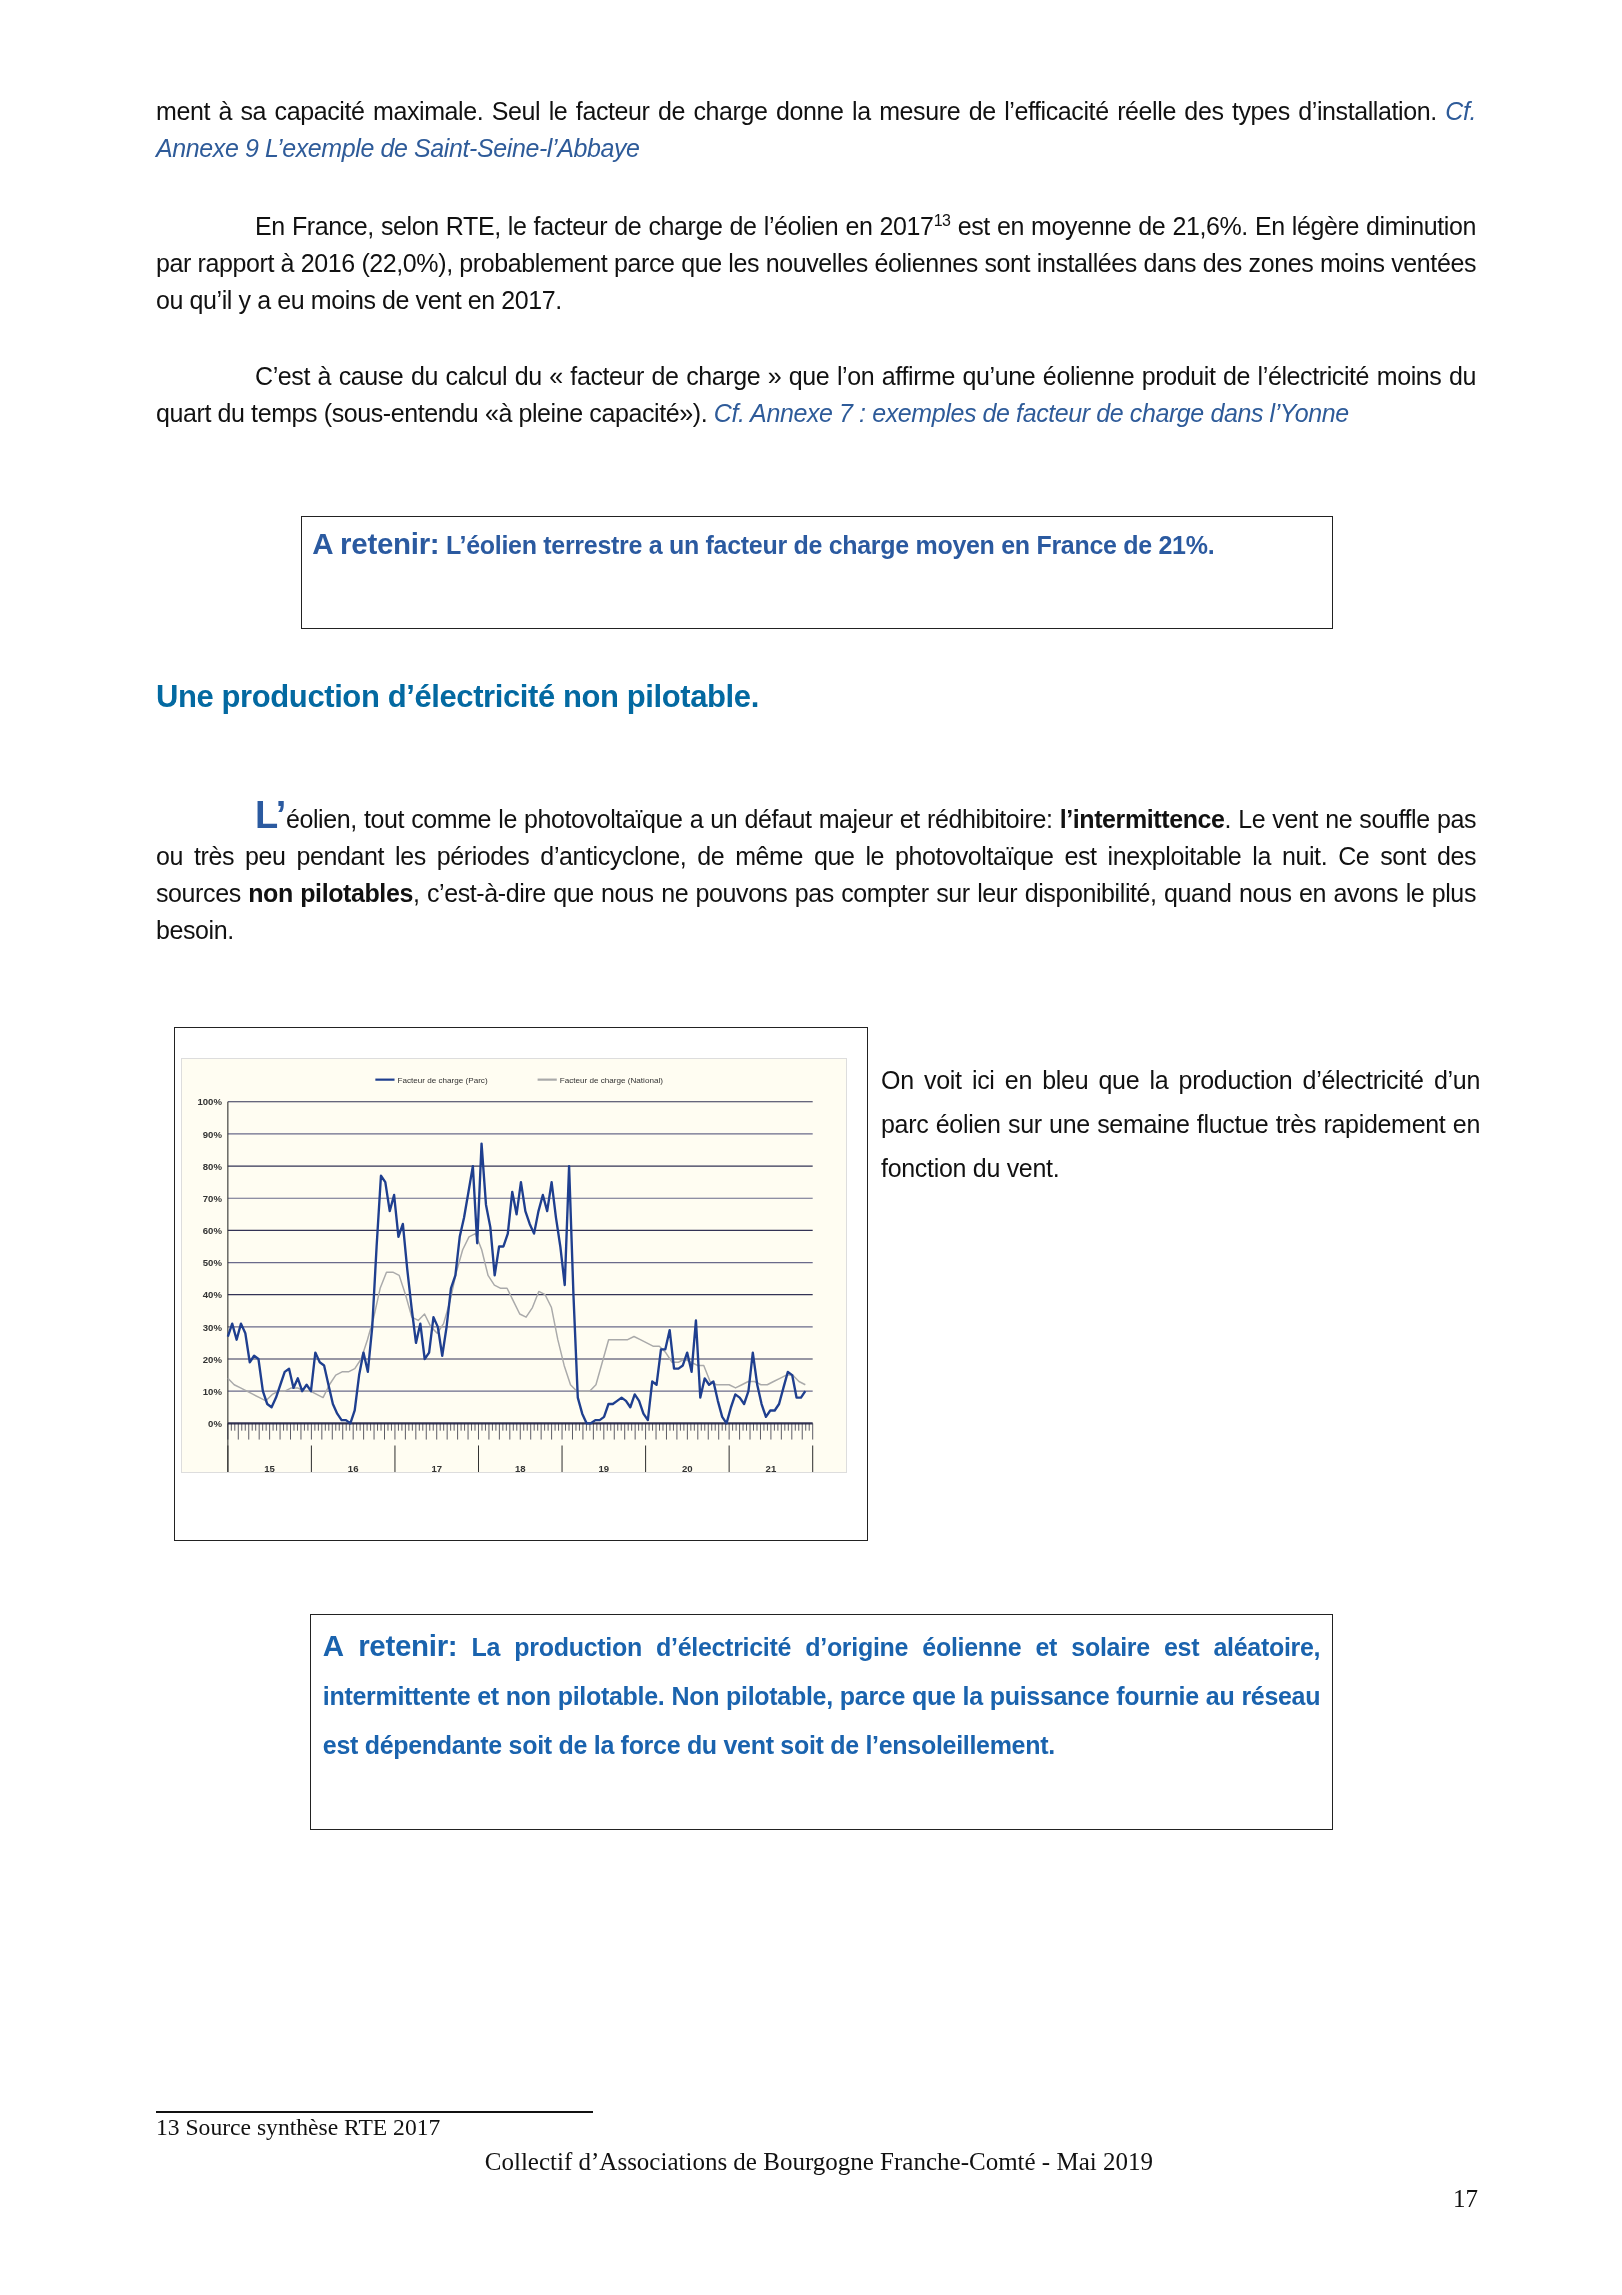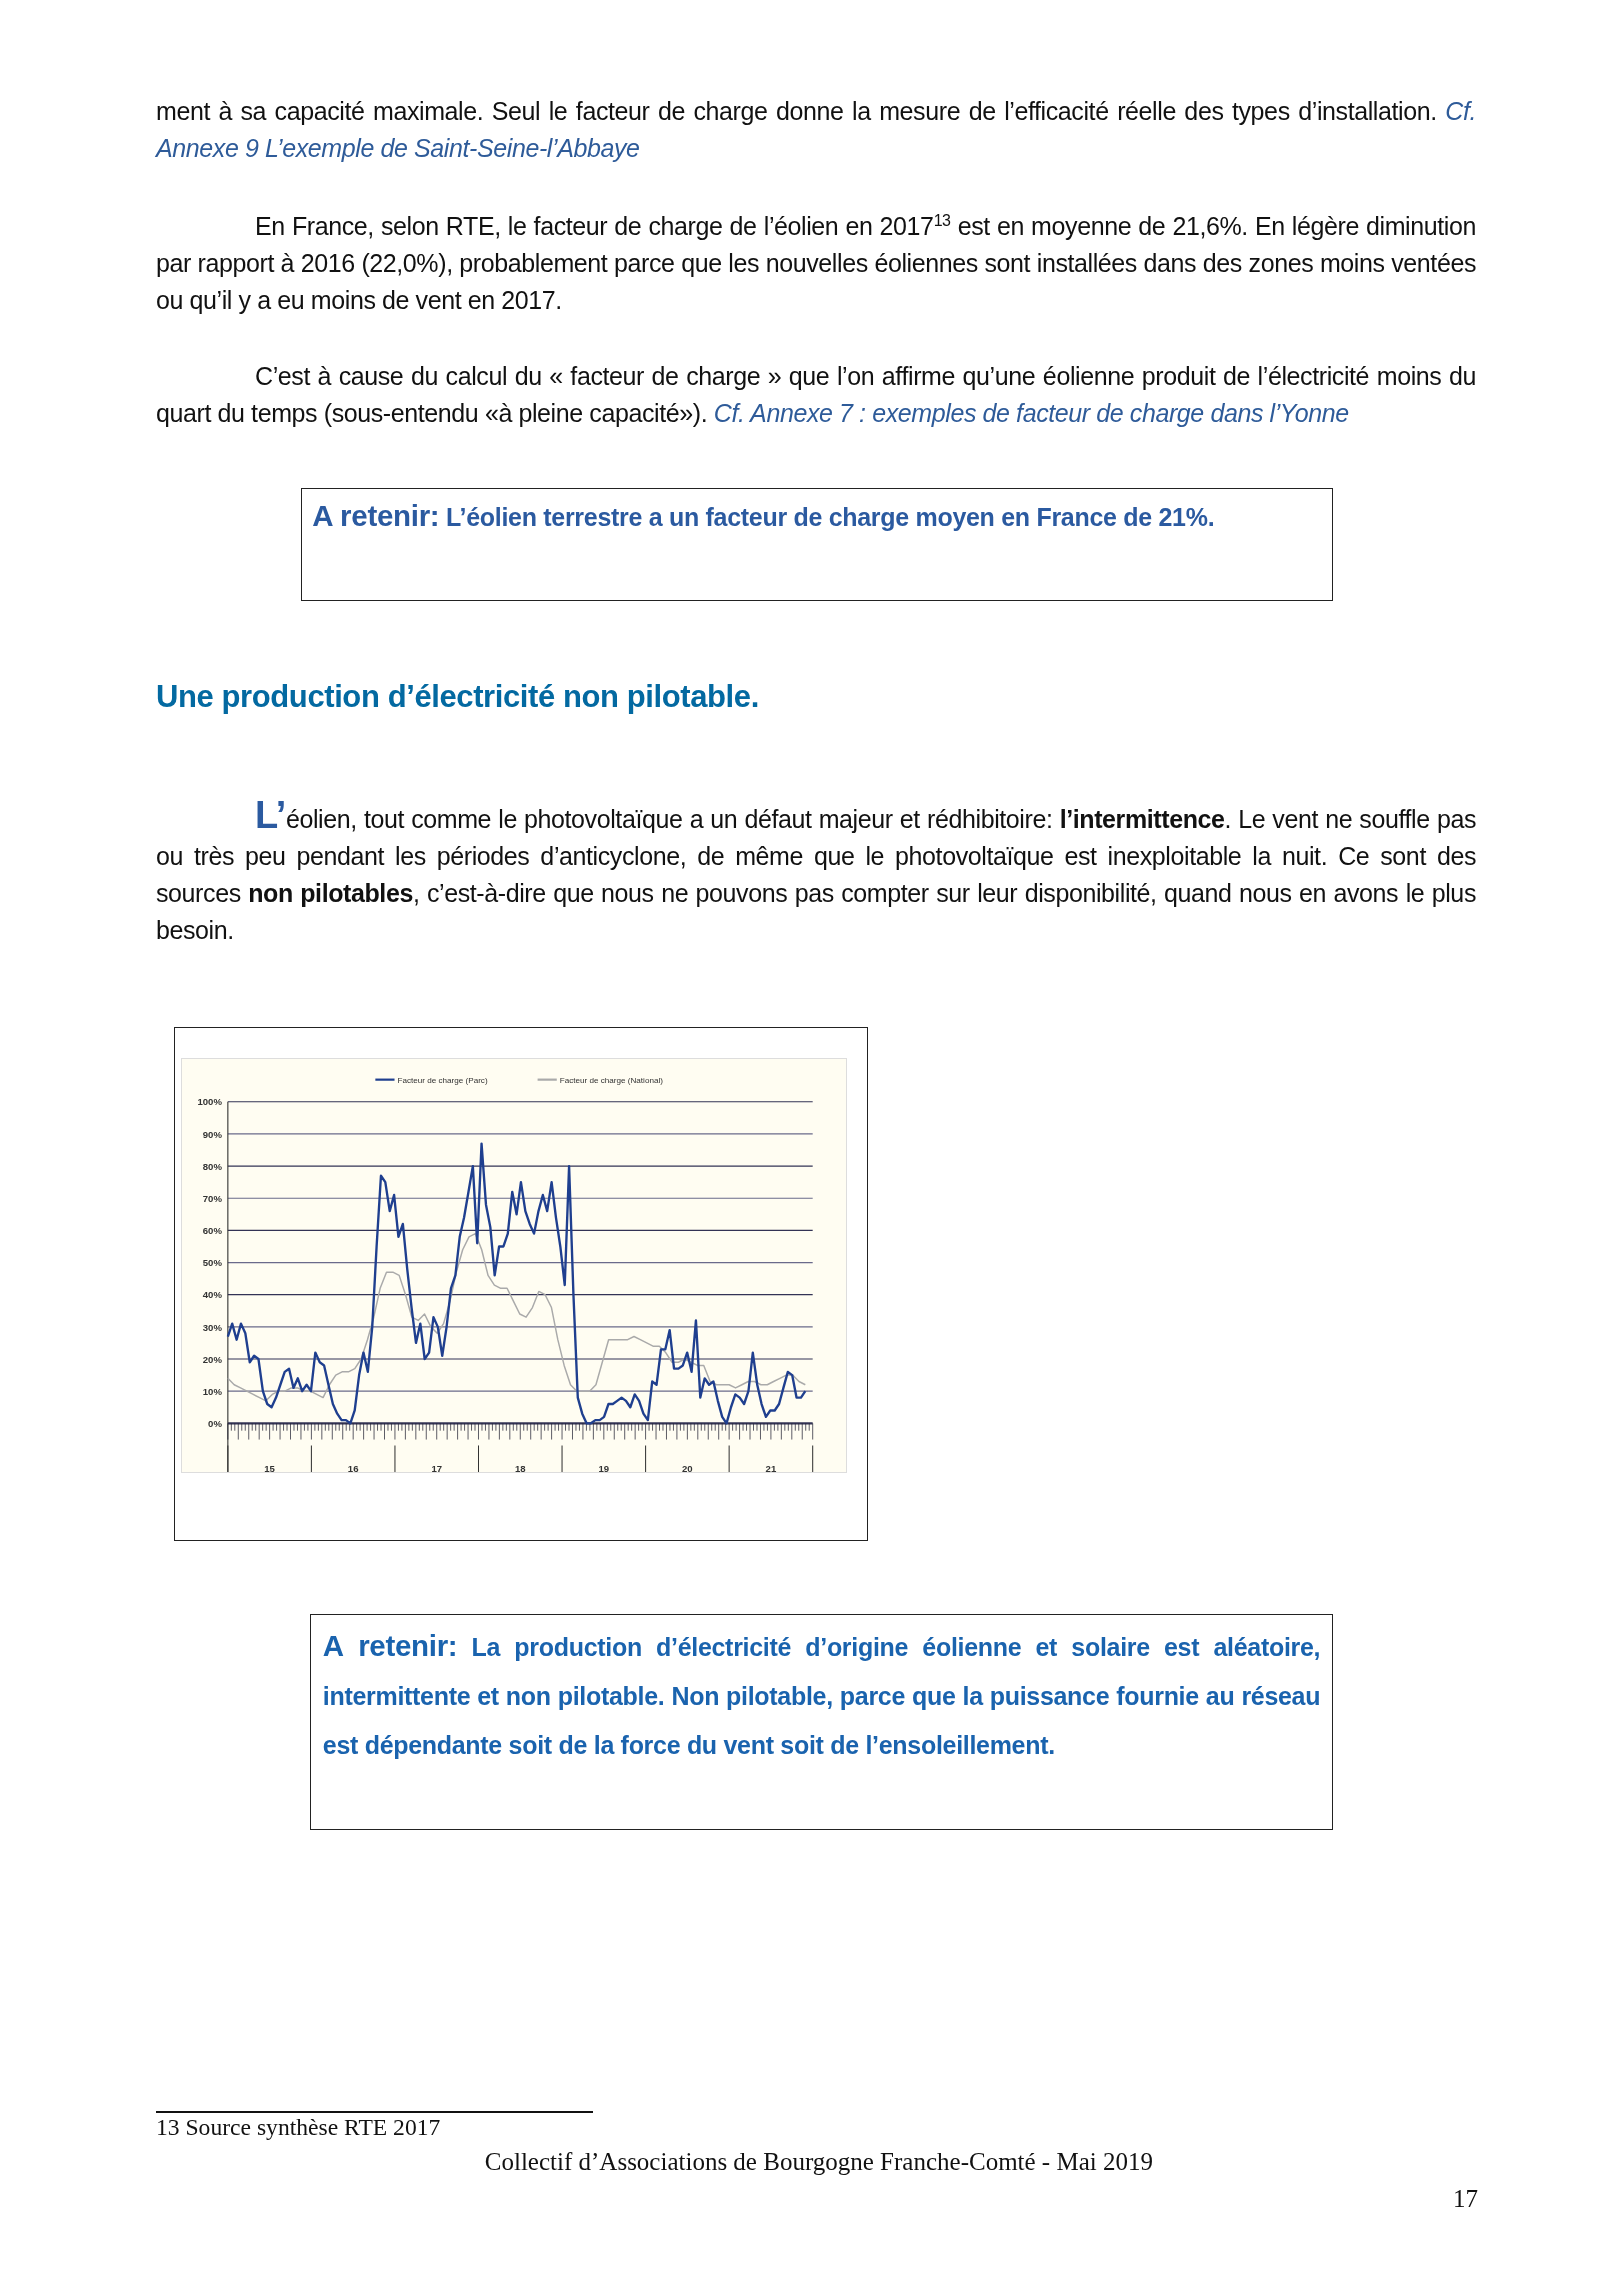--- a/index.html
+++ b/index.html
@@ -34,21 +34,21 @@
 </p>
 
 <p class="para indent" style="top:208px; margin:0;">
   <span>En France, selon RTE, le facteur de charge de l’éolien en 2017</span><span class="sup">13</span><span> est en moyenne de 21,6%. En légère diminution par rapport à 2016 (22,0%), probablement parce que les nouvelles éoliennes sont installées dans des zones moins ventées ou qu’il y a eu moins de vent en 2017.</span>
 </p>
 
 <p class="para indent" style="top:358px; margin:0;">
   <span>C’est à cause du calcul du « facteur de charge » que l’on affirme qu’une éolienne produit de l’électri­cité moins du quart du temps (sous-entendu «à pleine capacité»). </span><span class="link">Cf. Annexe 7 : exemples de facteur de charge dans l’Yonne</span>
 </p>
 
-<div class="box" style="left:301px; top:488px; width:1030px; height:111px;">
+<div class="box" style="left:301px; top:516px; width:1030px; height:111px;">
   <div class="box-text" style="padding:4.4px 10.3px;">
     <span class="box-lead">A retenir:</span><span> L’éolien terrestre a un facteur de charge moyen en France de 21%.</span>
   </div>
 </div>
 
 <h2 class="section">Une production d’électricité non pilotable.</h2>
 
 <p class="para indent" style="top:797px; margin:0;">
   <span class="dropcap">L’</span><span>éolien, tout comme le photovoltaïque a un défaut majeur et rédhibitoire: </span><b>l’intermittence</b><span>. Le vent ne souffle pas ou très peu pendant les périodes d’anticyclone, de même que le photovoltaïque est inexploi­table la nuit. Ce sont des sources </span><b>non pilotables</b><span>, c’est-à-dire que nous ne pouvons pas compter sur leur dis­ponibilité, quand nous en avons le plus besoin.</span>
 </p>
@@ -267,20 +267,21 @@
         <text x="292" y="32" font-size="11" fill="#333">Facteur de charge (Parc)</text>
         <line x1="482" x2="508" y1="28" y2="28" stroke="#aaaaaa" stroke-width="3"></line>
         <text x="512" y="32" font-size="11" fill="#333">Facteur de charge (National)</text>
         <polyline points="62.0,433.0 70.6,441.7 79.2,446.0 87.8,450.4 96.4,454.8 105.0,459.1 113.6,463.5 122.2,454.8 130.8,450.4 139.4,450.4 148.0,446.0 156.6,446.0 165.3,450.4 173.9,450.4 182.5,454.8 191.1,459.1 199.7,441.7 208.3,428.6 216.9,424.2 225.5,424.2 234.1,419.9 242.7,406.8 251.3,380.6 259.9,350.1 268.5,310.9 277.1,289.1 285.7,289.1 294.3,293.4 302.9,319.6 311.5,350.1 320.1,354.5 328.7,345.8 337.3,363.2 345.9,371.9 354.5,358.8 363.2,328.3 371.8,289.1 380.4,258.6 389.0,241.1 397.6,236.8 406.2,258.6 414.8,293.4 423.4,306.5 432.0,310.9 440.6,310.9 449.2,328.3 457.8,345.8 466.4,350.1 475.0,337.0 483.6,315.2 492.2,319.6 500.8,337.0 509.4,380.6 518.0,415.5 526.6,441.7 535.2,450.4 543.8,450.4 552.5,450.4 561.1,441.7 569.7,411.2 578.3,380.6 586.9,380.6 595.5,380.6 604.1,380.6 612.7,376.3 621.3,380.6 629.9,385.0 638.5,389.4 647.1,389.4 655.7,398.1 664.3,411.2 672.9,411.2 681.5,406.8 690.1,411.2 698.7,415.5 707.3,415.5 715.9,437.3 724.5,441.7 733.1,441.7 741.7,441.7 750.4,446.0 759.0,441.7 767.6,437.3 776.2,437.3 784.8,441.7 793.4,441.7 802.0,437.3 810.6,433.0 819.2,428.6 827.8,428.6 836.4,437.3 845.0,441.7" fill="none" stroke="#aaaaaa" stroke-width="2" stroke-linejoin="round"></polyline>
         <polyline points="62.0,376.3 67.9,358.8 73.9,380.6 79.8,358.8 85.7,371.9 91.7,411.2 97.6,402.4 103.5,406.8 109.5,450.4 115.4,467.8 121.3,472.2 127.3,459.1 133.2,441.7 139.1,424.2 145.0,419.9 151.0,446.0 156.9,433.0 162.8,450.4 168.8,441.7 174.7,450.4 180.6,398.1 186.6,411.2 192.5,415.5 198.4,441.7 204.4,467.8 210.3,480.9 216.2,489.6 222.2,489.6 228.1,494.0 234.0,476.6 240.0,428.6 245.9,398.1 251.8,424.2 257.8,363.2 263.7,254.2 269.6,158.3 275.5,167.0 281.5,206.2 287.4,184.4 293.3,241.1 299.3,223.7 305.2,284.7 311.1,337.0 317.1,385.0 323.0,358.8 328.9,406.8 334.9,398.1 340.8,350.1 346.7,363.2 352.7,402.4 358.6,363.2 364.5,310.9 370.5,293.4 376.4,241.1 382.3,215.0 388.3,180.1 394.2,145.2 400.1,249.8 406.0,114.7 412.0,197.5 417.9,228.0 423.8,293.4 429.8,254.2 435.7,254.2 441.6,236.8 447.6,180.1 453.5,210.6 459.4,167.0 465.4,206.2 471.3,223.7 477.2,236.8 483.2,206.2 489.1,184.4 495.0,206.2 501.0,167.0 506.9,215.0 512.8,254.2 518.8,306.5 524.7,145.2 530.6,319.6 536.5,459.1 542.5,480.9 548.4,494.0 554.3,494.0 560.3,489.6 566.2,489.6 572.1,485.3 578.1,467.8 584.0,467.8 589.9,463.5 595.9,459.1 601.8,463.5 607.7,472.2 613.7,454.8 619.6,463.5 625.5,480.9 631.5,489.6 637.4,437.3 643.3,441.7 649.3,393.7 655.2,393.7 661.1,367.6 667.0,419.9 673.0,419.9 678.9,415.5 684.8,398.1 690.8,424.2 696.7,354.5 702.6,459.1 708.6,433.0 714.5,441.7 720.4,437.3 726.4,463.5 732.3,485.3 738.2,494.0 744.2,472.2 750.1,454.8 756.0,459.1 762.0,467.8 767.9,450.4 773.8,398.1 779.8,441.7 785.7,467.8 791.6,485.3 797.5,476.6 803.5,476.6 809.4,467.8 815.3,446.0 821.3,424.2 827.2,428.6 833.1,459.1 839.1,459.1 845.0,450.4" fill="none" stroke="#1f3f8f" stroke-width="3.2" stroke-linejoin="round"></polyline>
       </svg>
   </div>
 </div>
 
 <div class="side-text">
+  <p>On voit ici en bleu que la production d’électricité d’un parc éolien sur une semaine fluctue très ra­pidement en fonction du vent.</p>
 </div>
 
 <div class="box box2" style="left:310px; top:1614px; width:1021px; height:214px;">
   <div class="box-text" style="padding:5.9px 11.8px;">
     <span class="box-lead">A retenir:</span><span> La production d’électricité d’origine éolienne et solaire est aléatoire, intermittente et non pilotable. Non pilotable, parce que la puissance fournie au réseau est dépendante soit de la force du vent soit de l’ensoleillement.</span>
   </div>
 </div>
 
 <div class="footnote-rule"></div>
 <div class="footnote">13  Source synthèse RTE 2017</div>

